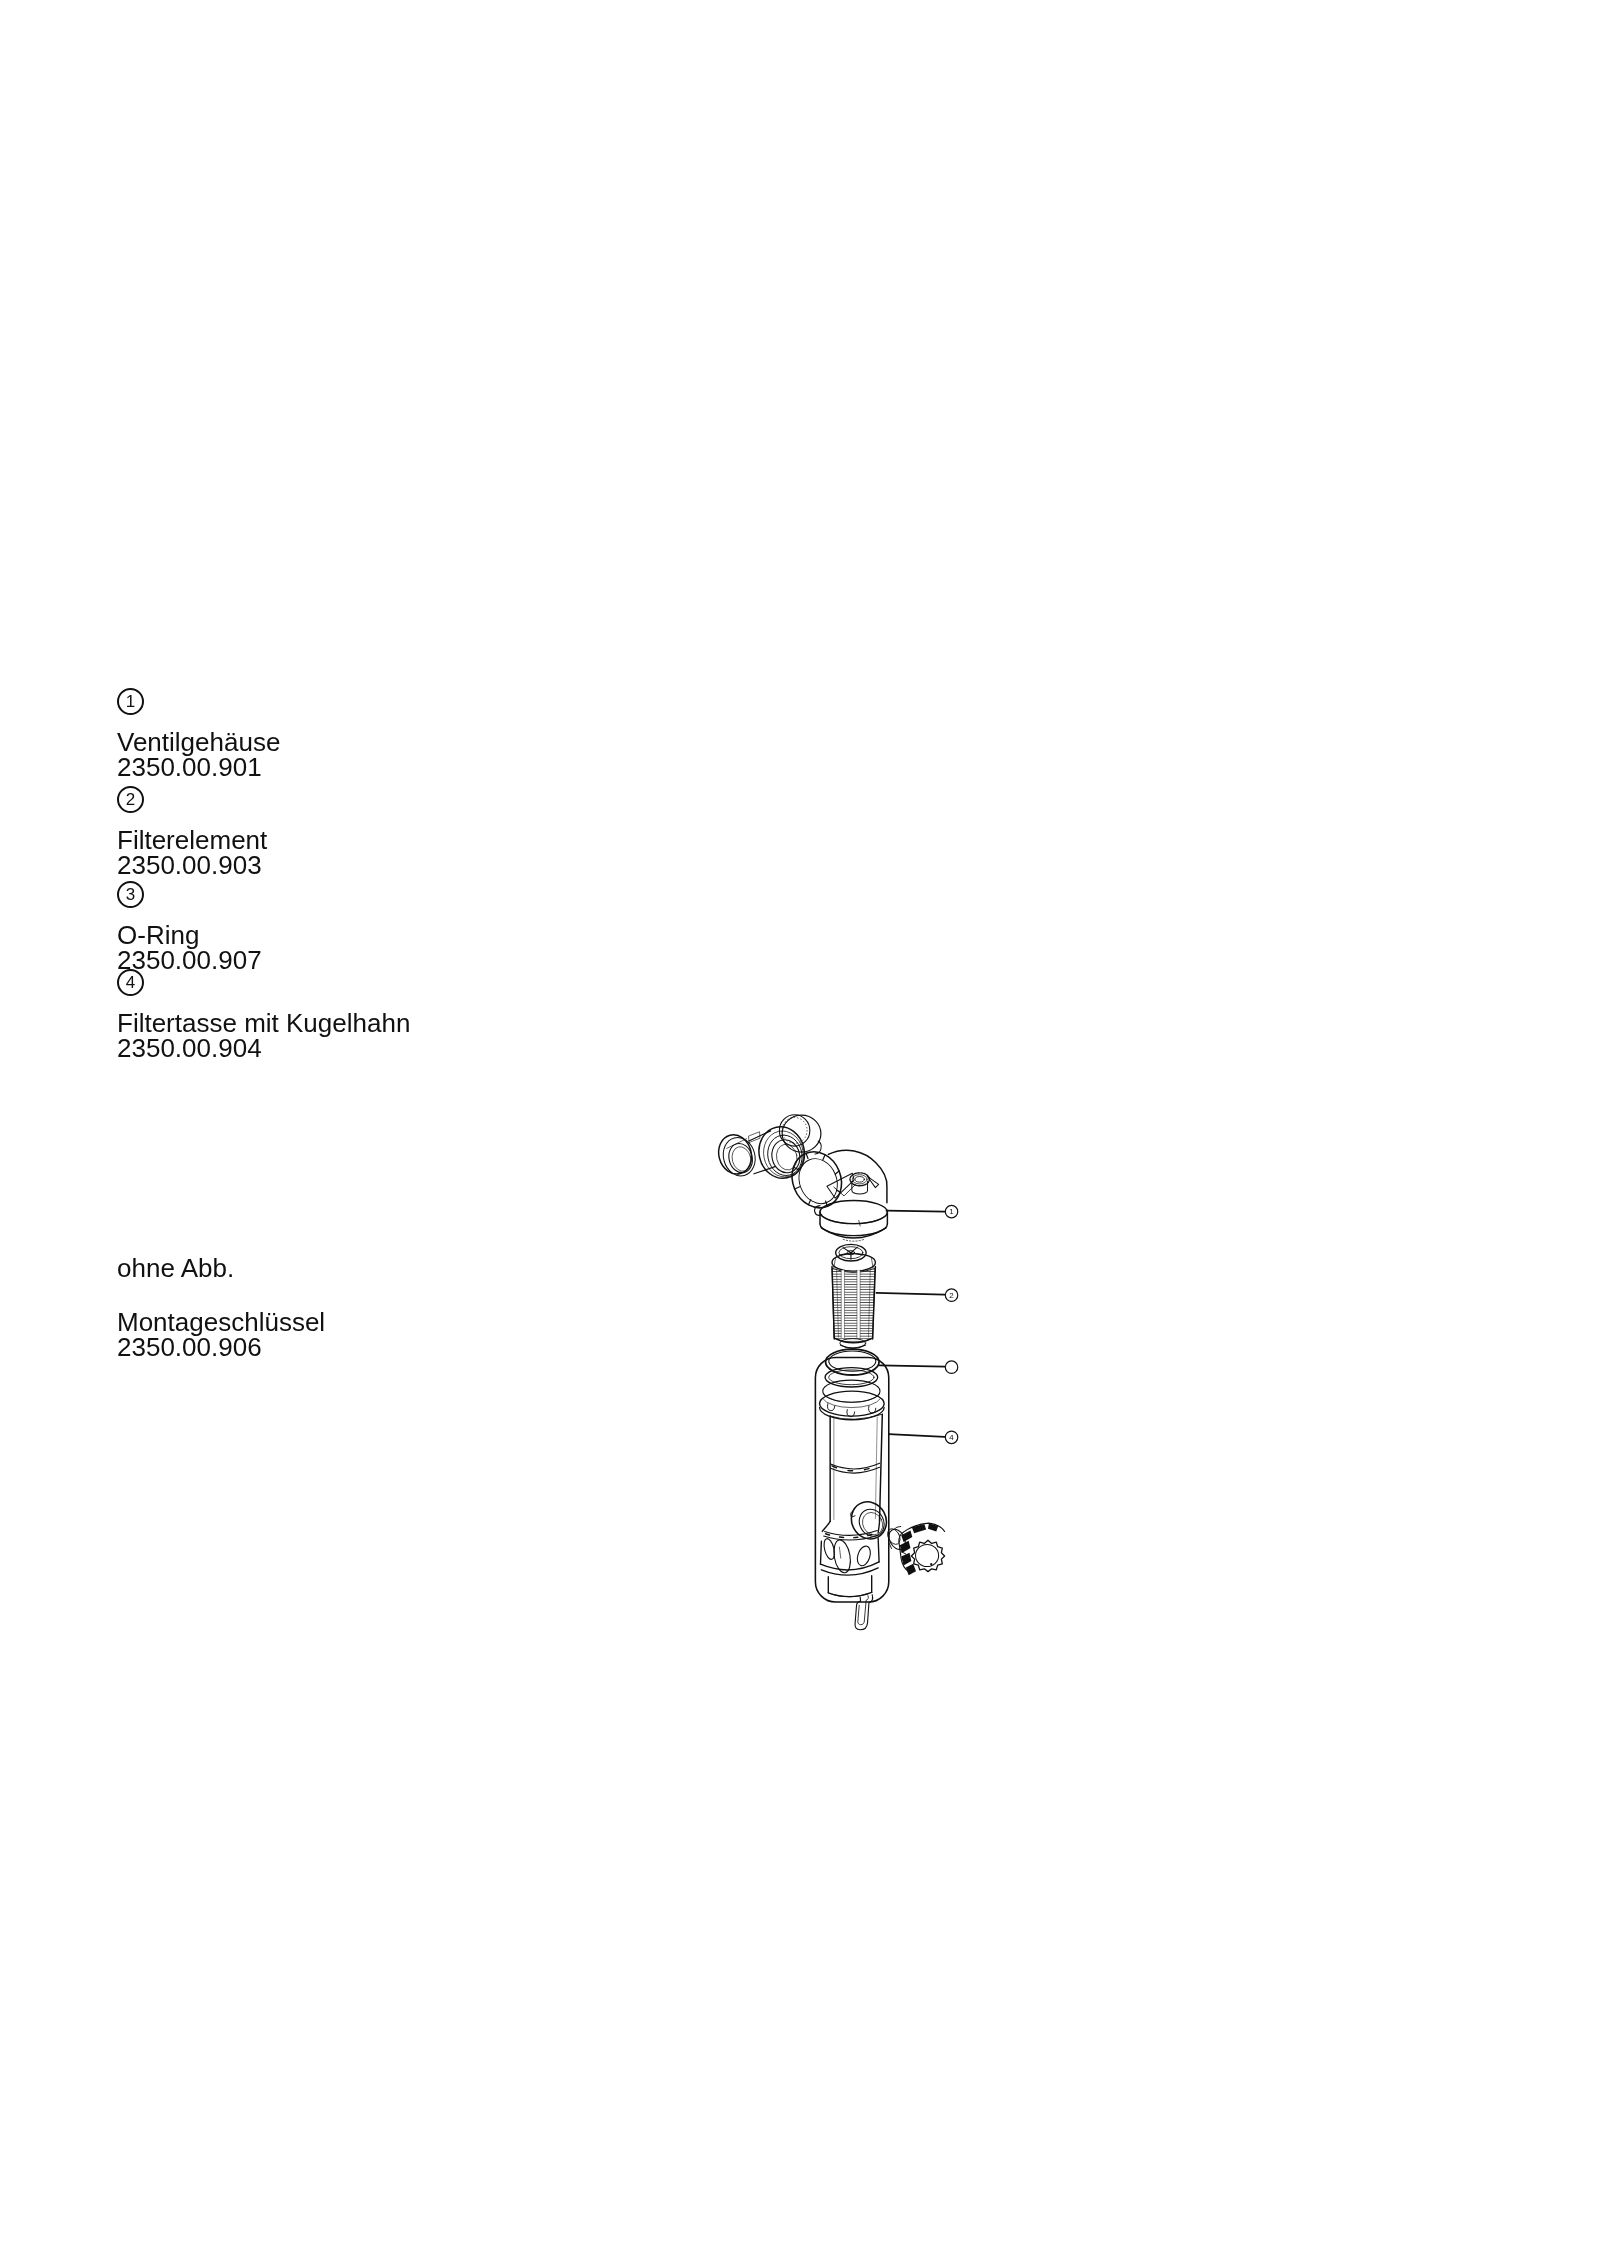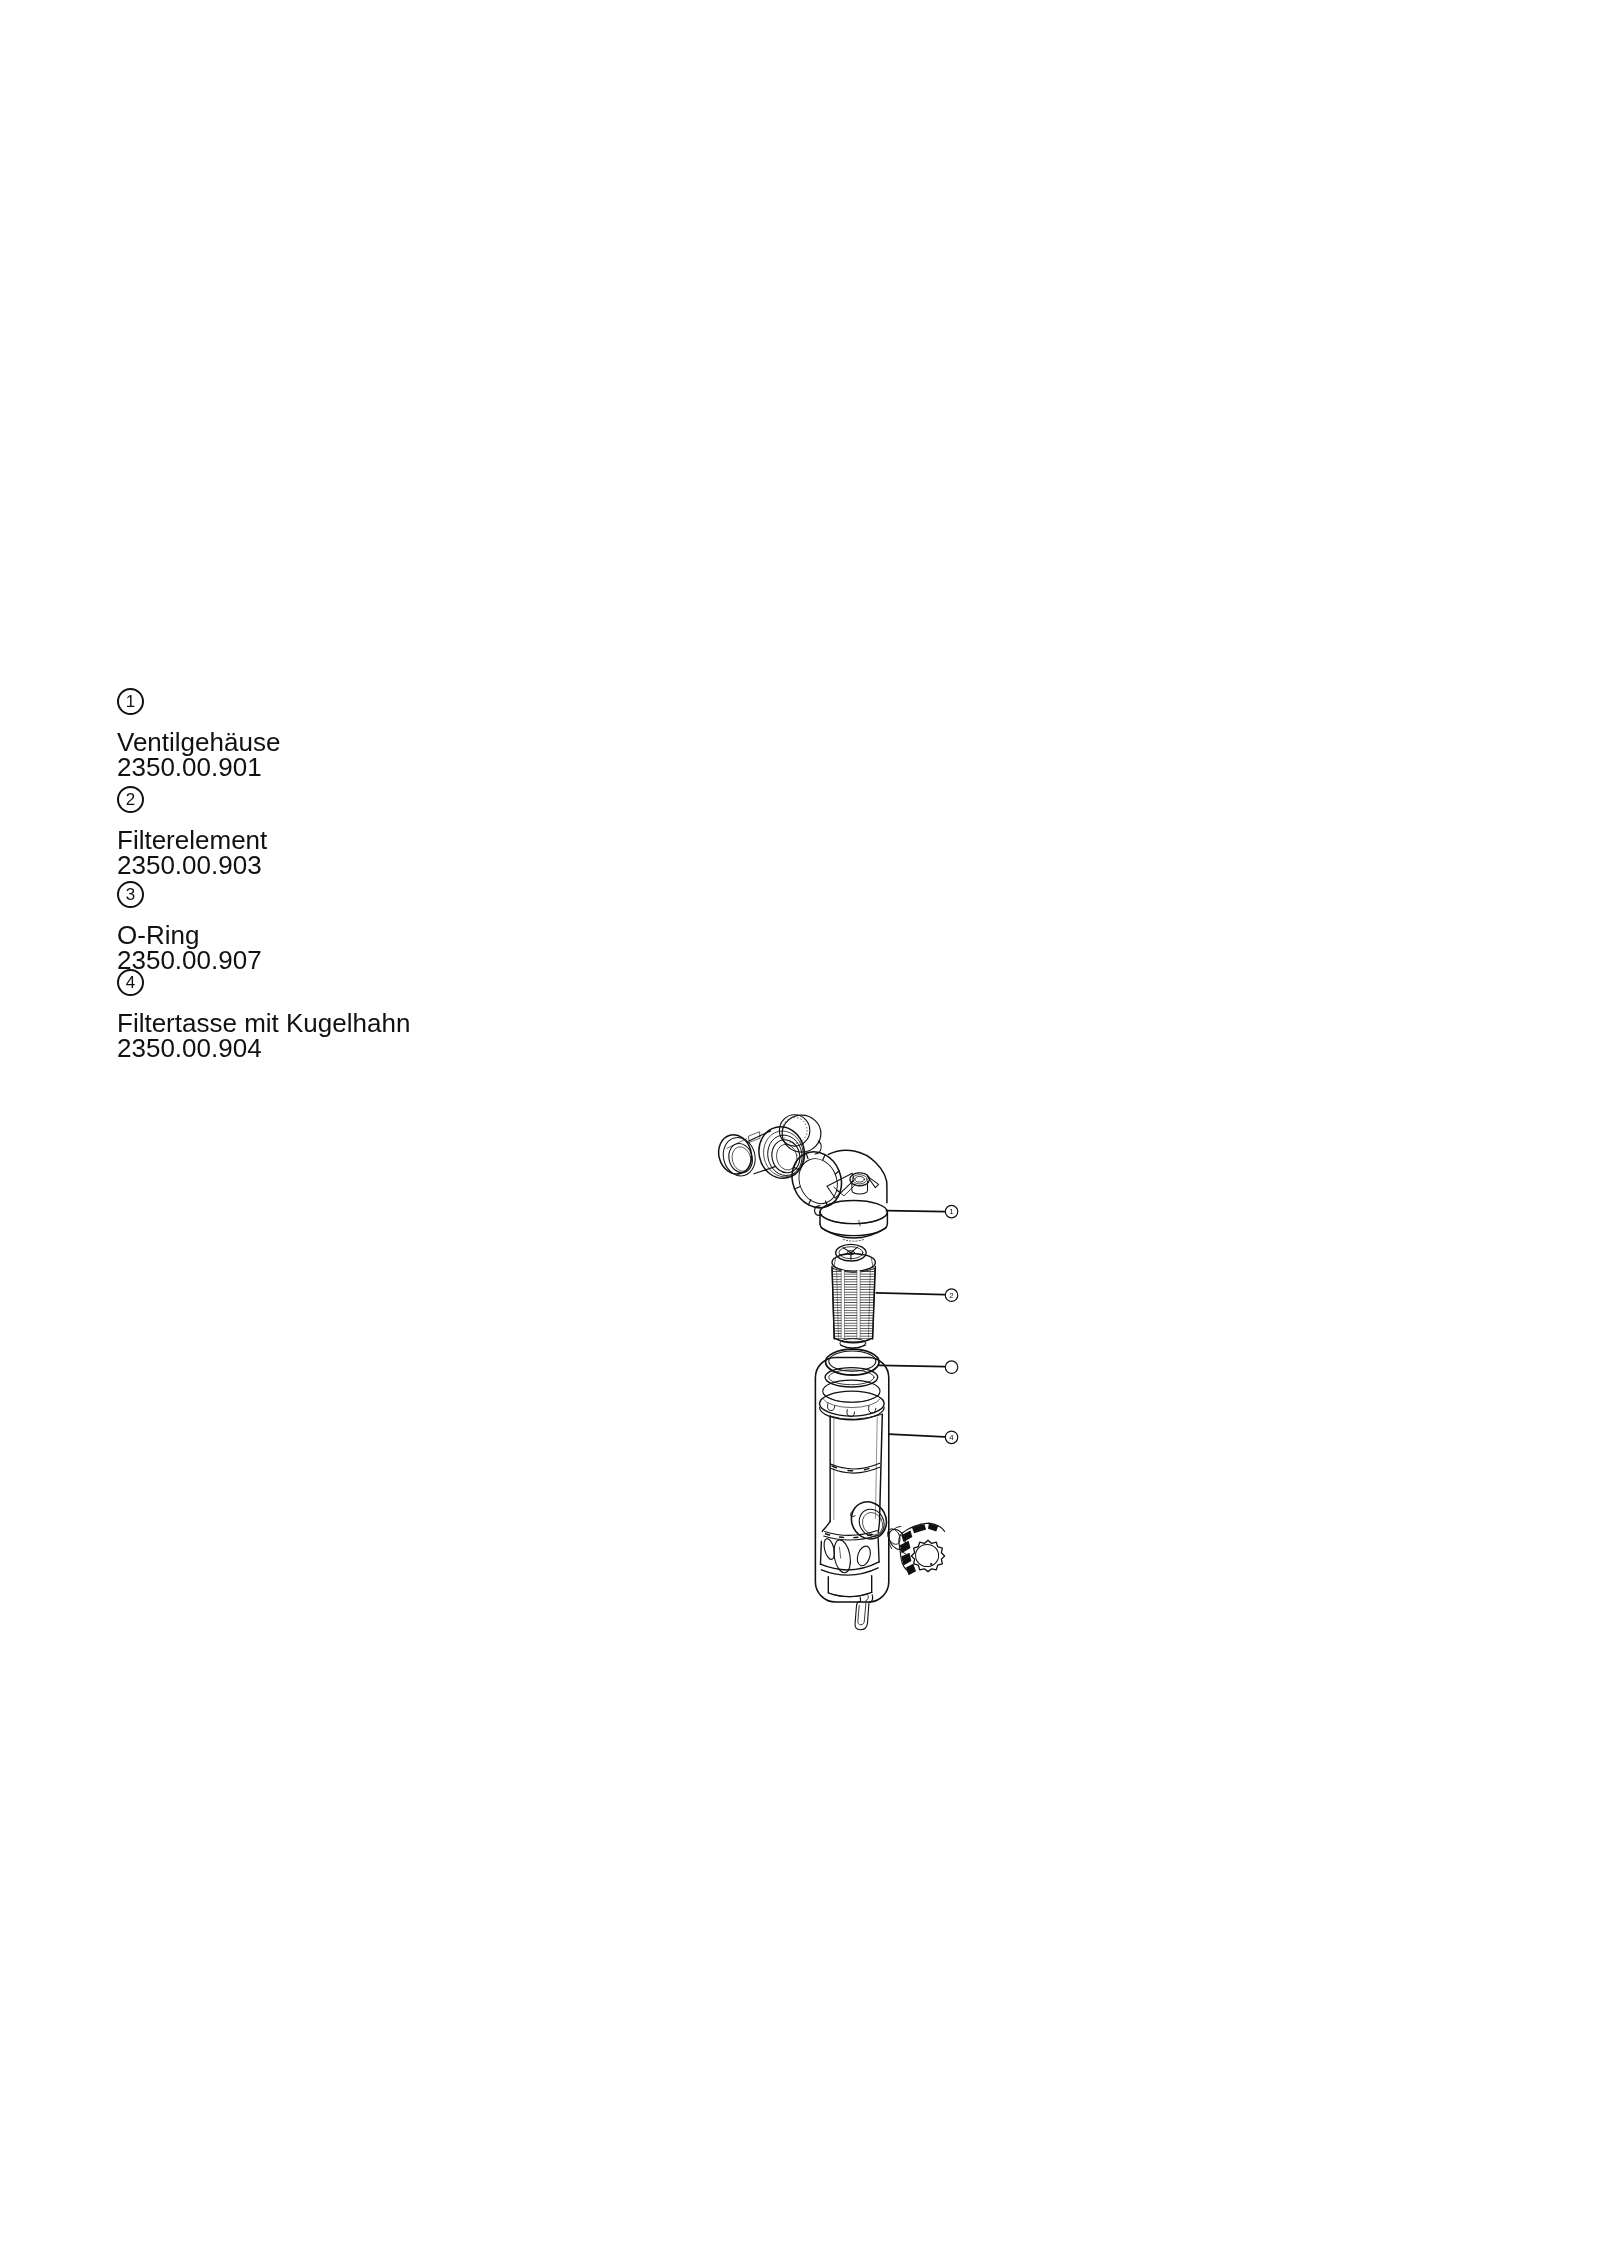--- a/index.html
+++ b/index.html
@@ -39,20 +39,26 @@
     <div class="part-label">O-Ring</div>
     <div class="part-code">2350.00.907</div>
   </div>
 
   <div class="part-item" style="top:969px">
     <div class="num-circle">4</div>
     <div class="part-label">Filtertasse mit Kugelhahn</div>
     <div class="part-code">2350.00.904</div>
   </div>
 
+  <div class="note-block" style="top:1256px">
+    <div class="note-line">ohne Abb.</div>
+    <div class="note-gap"></div>
+    <div class="note-line">Montageschlüssel</div>
+    <div class="note-line">2350.00.906</div>
+  </div>
 
   <svg style="left:700px;top:780px" width="600" height="1190" viewBox="700 780 1300 1190">
 
     <defs>
       <pattern id="meshPat" width="8" height="5.6" patternUnits="userSpaceOnUse">
         <path d="M0,2.8 H8" stroke="#111" stroke-width="1.5"></path>
       </pattern>
     </defs>
 
     <g class="ink">

